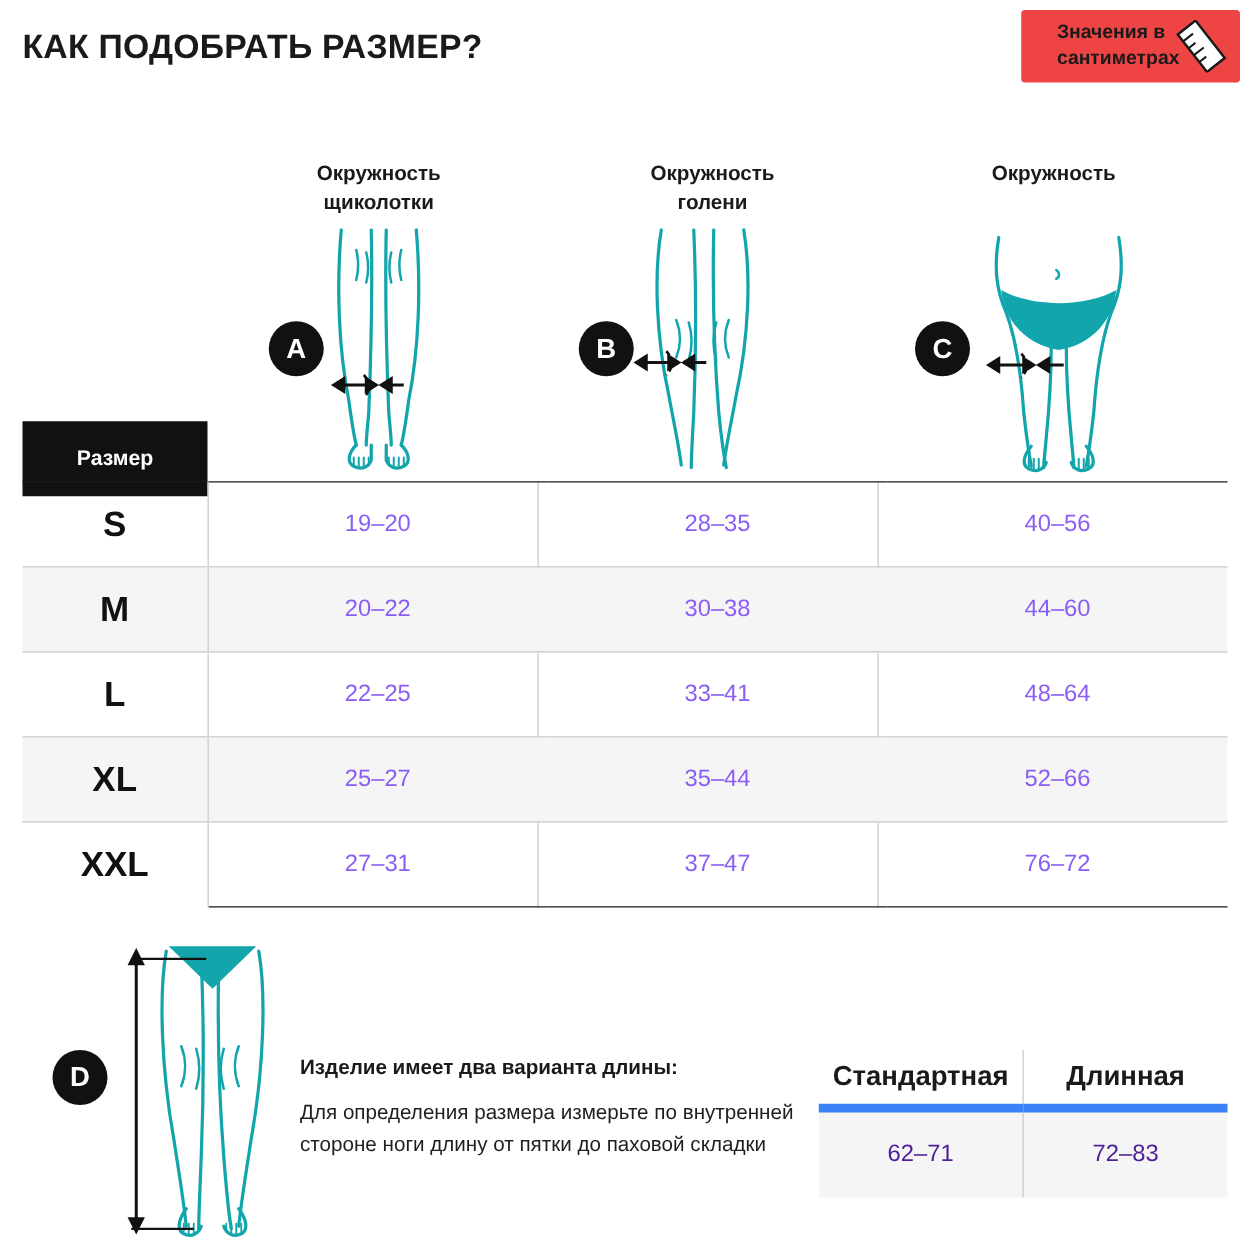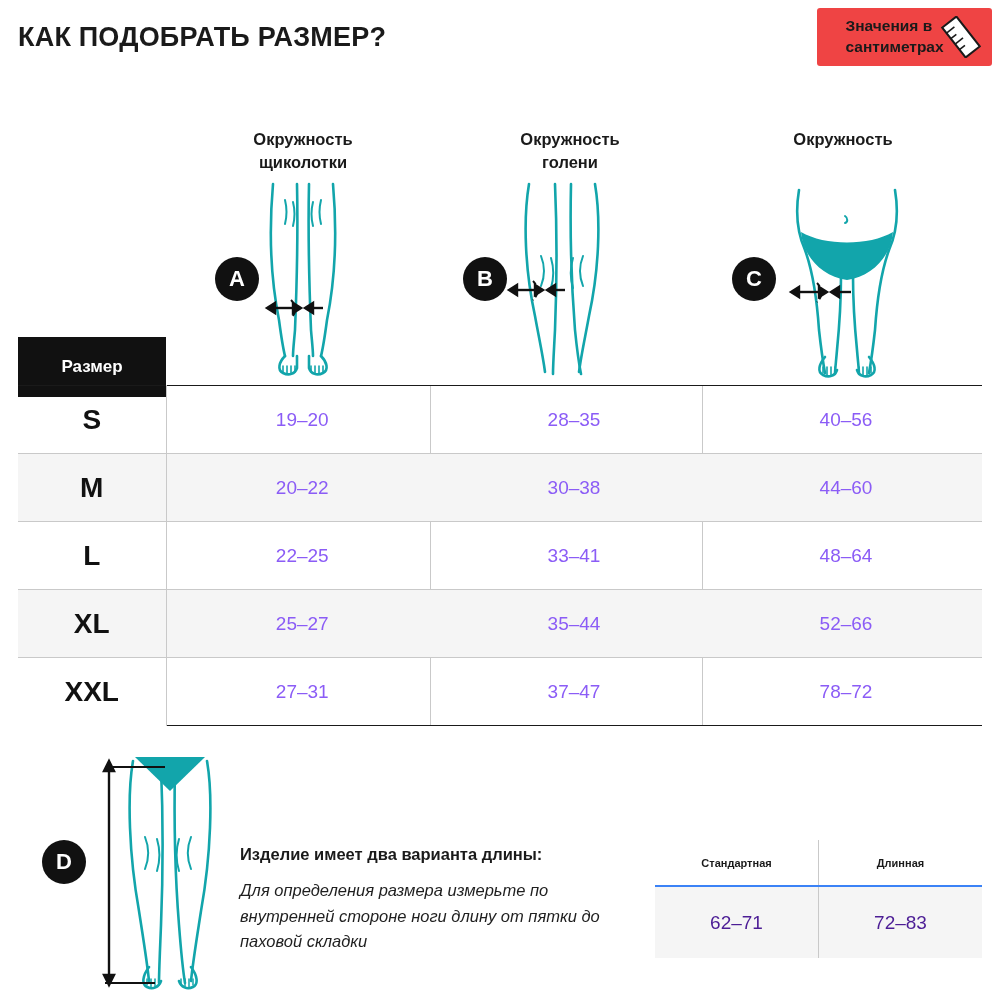--- a/index.html
+++ b/index.html
@@ -147,37 +147,36 @@
   }
   .length-title {
     font-size: 16.5px;
     font-weight: bold;
     margin-bottom: 14px;
   }
   .length-desc {
     font-size: 16.5px;
     line-height: 1.55;
     color: #1f1f1f;
-    font-style: italic;
   }
 
   table.lengths {
     position: absolute;
     left: 655px;
     top: 840px;
     width: 327px;
     border-collapse: collapse;
     table-layout: fixed;
   }
   table.lengths th {
-    font-size: 11px;
+    font-size: 22px;
     font-weight: bold;
     height: 46px;
     text-align: center;
-    border-bottom: 2px solid #3b82f6;
+    border-bottom: 7px solid #3b82f6;
     background: #ffffff;
   }
   table.lengths th:first-child { border-right: 1px solid #c9c9c9; }
   table.lengths td {
     height: 72px;
     text-align: center;
     font-size: 19px;
     color: #4c1d95;
     background: #f5f5f5;
   }
@@ -334,21 +333,21 @@
     <tr class="alt">
       <td class="sizecell">XL</td>
       <td>25–27</td>
       <td>35–44</td>
       <td>52–66</td>
     </tr>
     <tr>
       <td class="sizecell">XXL</td>
       <td>27–31</td>
       <td>37–47</td>
-      <td>78–72</td>
+      <td>76–72</td>
     </tr>
   </tbody>
 </table>
 
 <div class="figure" id="fig-d">
   <svg width="140" height="245" viewBox="0 0 140 245">
     <g fill="none" stroke="#12a5ab" stroke-width="2.6" stroke-linecap="round">
       <path d="M38 16 C32 50 34 110 44 166 C48 192 52 216 54 236"></path>
       <path d="M66 22 C68 70 68 130 66 180 C65 206 64 226 64 238"></path>
       <path d="M80 22 C79 70 80 130 84 180 C86 206 88 226 90 238"></path>

